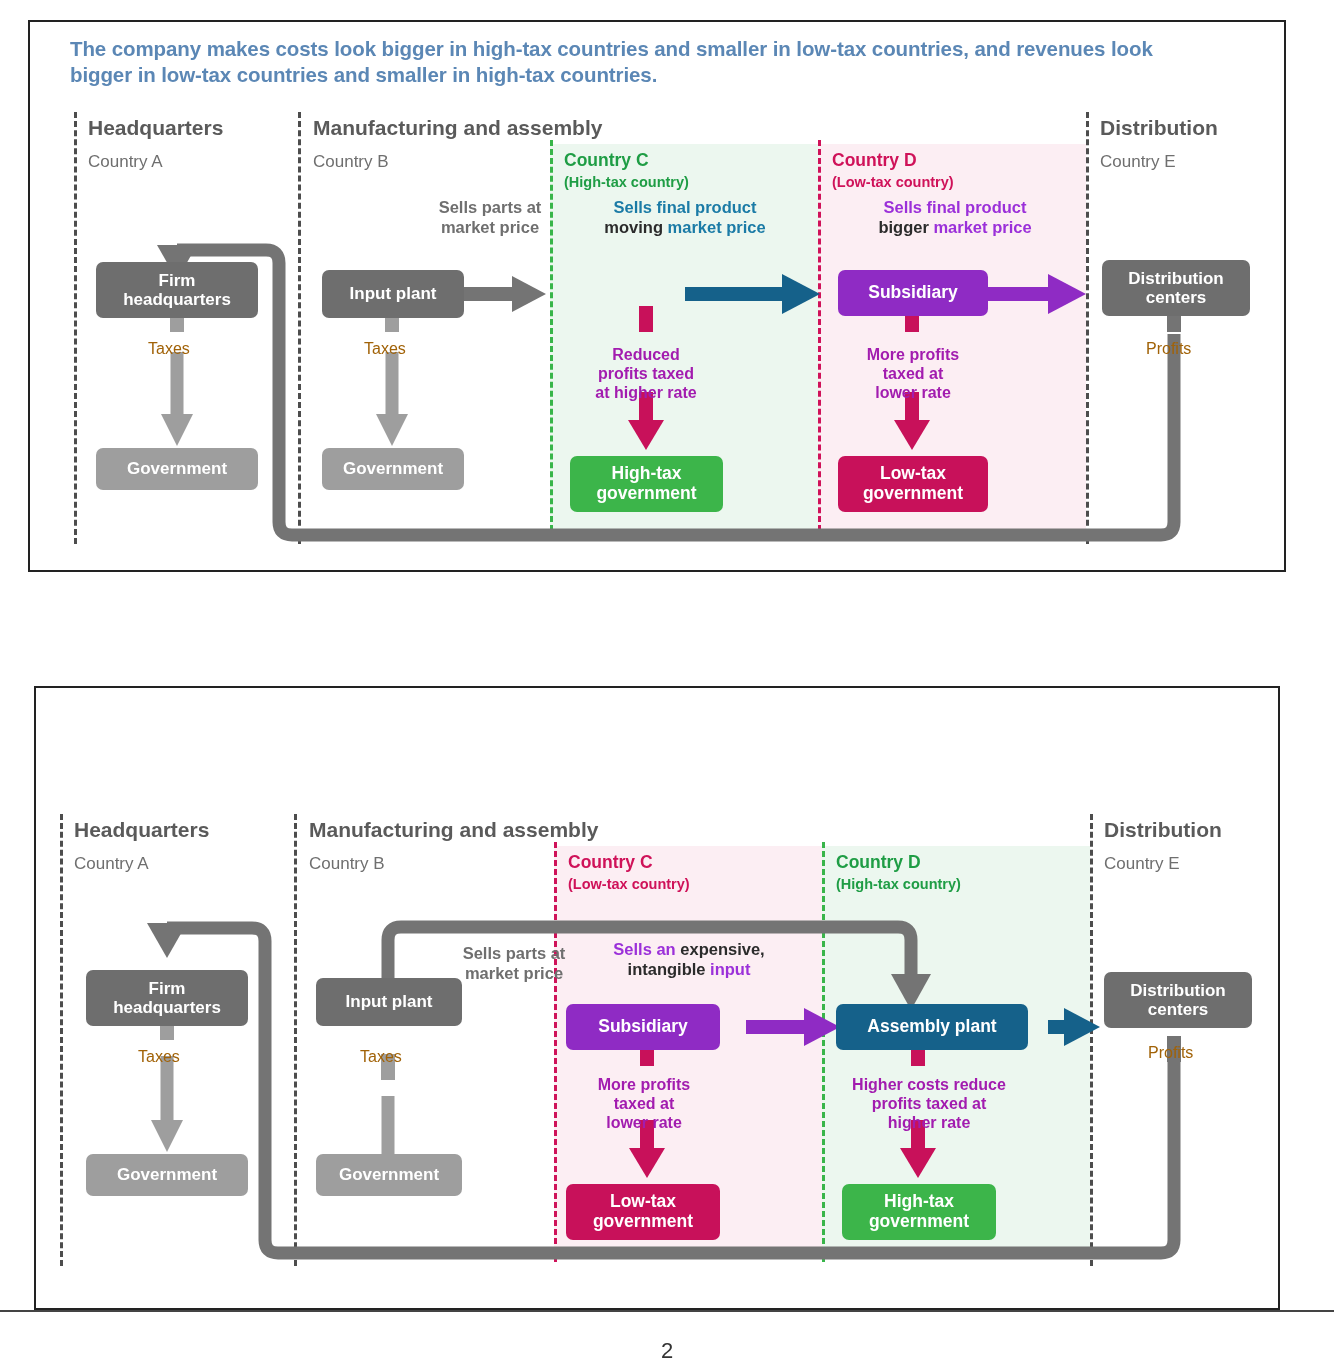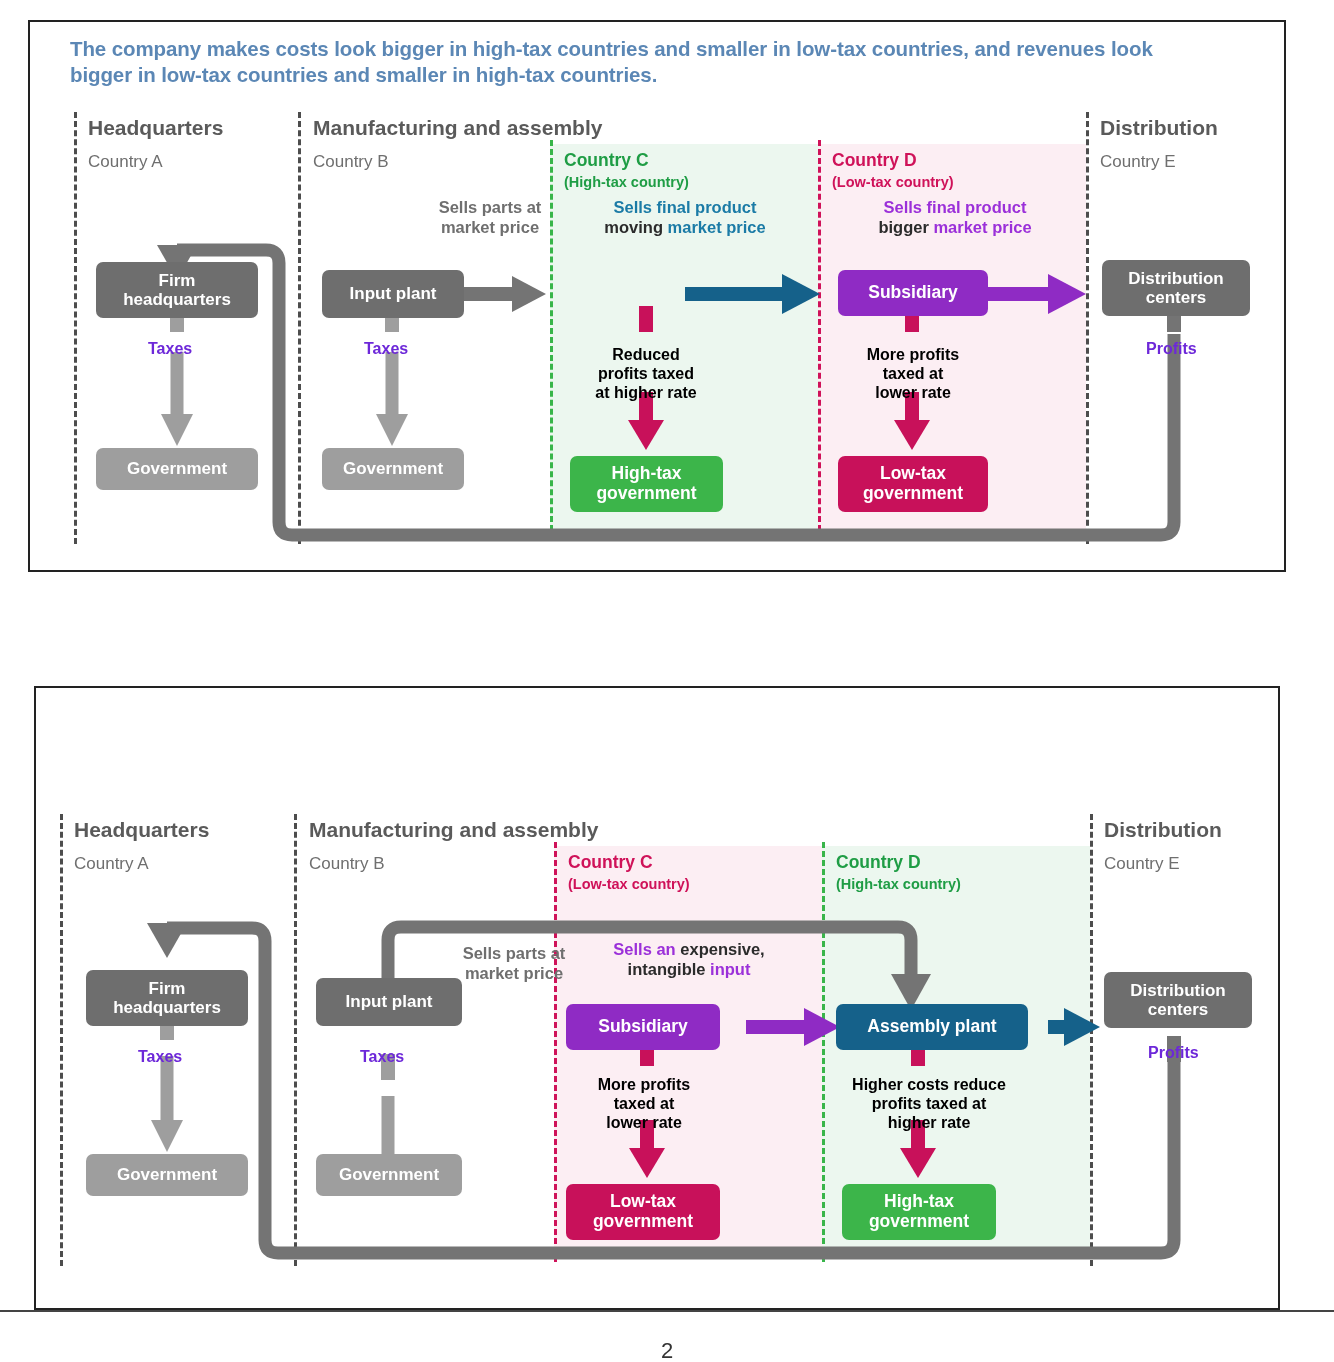--- a/index.html
+++ b/index.html
@@ -30,22 +30,22 @@
   .box{position:absolute;border-radius:7px;display:flex;align-items:center;justify-content:center;
        text-align:center;color:#fff;font-weight:bold;line-height:1.12;box-sizing:border-box;}
   .box.gray{background:#6e6e6e;font-size:17px;}
   .box.gray-light{background:#9e9e9e;font-size:17px;}
   .box.teal{background:#15618a;font-size:17.5px;}
   .box.purple{background:#8f2bc4;font-size:17.5px;}
   .box.green{background:#3cb54a;font-size:17.5px;}
   .box.crimson{background:#c8115a;font-size:17.5px;}
 
   .note{position:absolute;text-align:center;font-weight:bold;font-size:16px;line-height:1.18;white-space:pre-line;}
-  .note.crimson{color:#000000;}
-  .lbl{position:absolute;font-size:16px;color:#6d28d9;font-weight:bold;white-space:nowrap;}
+  .note.crimson{color:#a21caf;}
+  .lbl{position:absolute;font-size:16px;color:#a16207;font-weight:normal;white-space:nowrap;}
 
   .rtxt{position:absolute;text-align:center;font-weight:bold;font-size:16.5px;line-height:1.2;}
   .c-teal{color:#1b7ba6;} .c-purple{color:#9b30d9;} .c-dark{color:#2b2b2b;}
 
   svg.overlay{position:absolute;left:0;top:0;overflow:visible;pointer-events:none;}
   .pipe{fill:none;stroke:#747474;stroke-width:13;stroke-linecap:butt;}
   .pipe-lt{fill:none;stroke:#9e9e9e;stroke-width:13;}
   .stub-crim{fill:#c8115a;}
   .stub-gray{fill:#9e9e9e;}
   .stub-gray-d{fill:#747474;}

